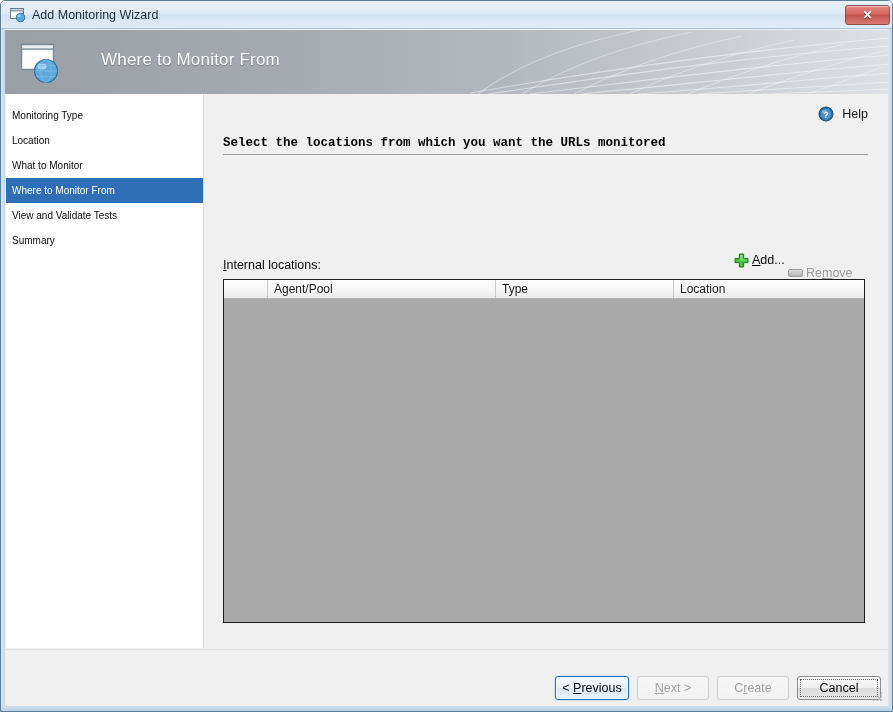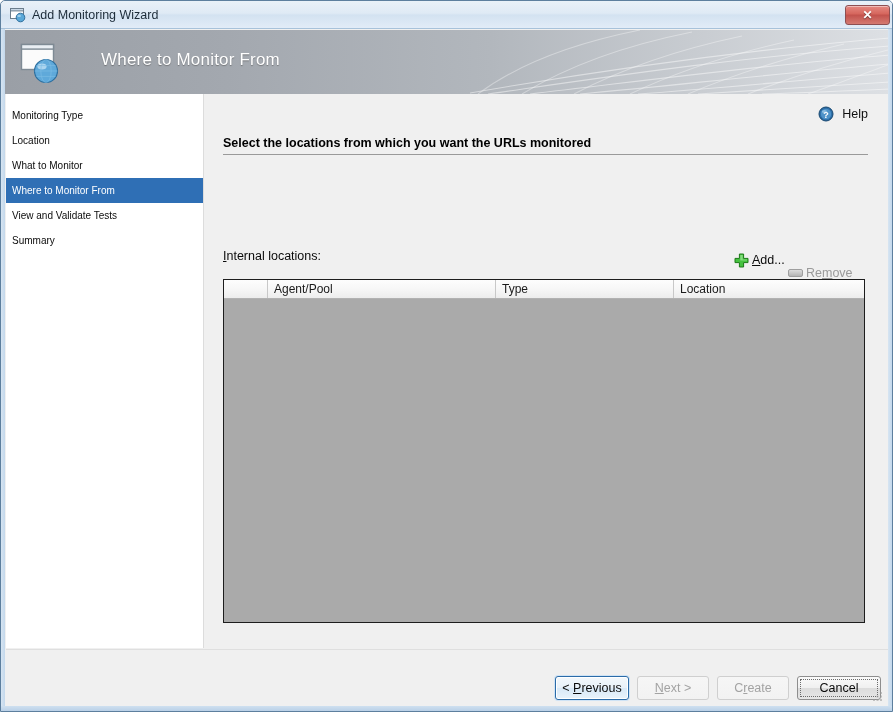--- a/index.html
+++ b/index.html
@@ -167,24 +167,25 @@
     position: absolute;
     left: 19px; top: 42px;
     width: 645px;
     font-size: 12.5px;
     font-weight: bold;
     color: #000000;
     padding-bottom: 4px;
     border-bottom: 1px solid #9a9a9a;
     box-sizing: border-box;
     white-space: nowrap;
+    font-family: Liberation Mono, monospace;
   }
   #locations-label {
     position: absolute;
-    left: 19px; top: 155px;
+    left: 19px; top: 164px;
     font-size: 12.5px;
     color: #0a0a0a;
     white-space: nowrap;
   }
   .accel { text-decoration: underline; }
 
   #add-button {
     position: absolute;
     left: 530px; top: 156px;
     height: 20px;

